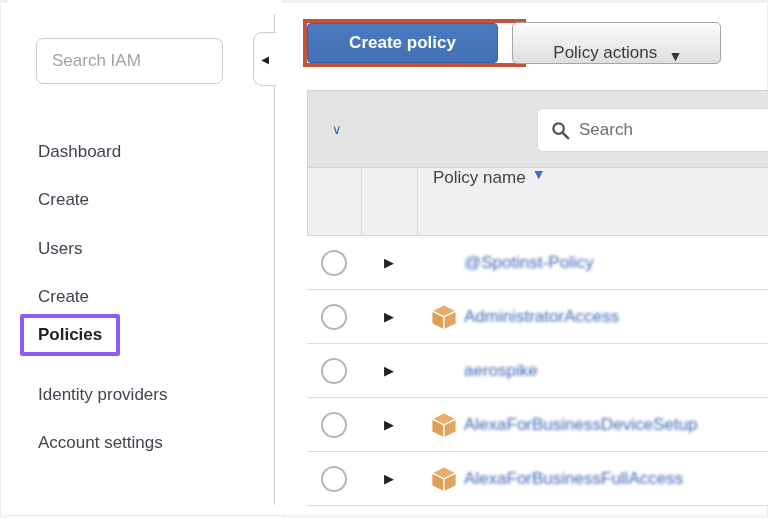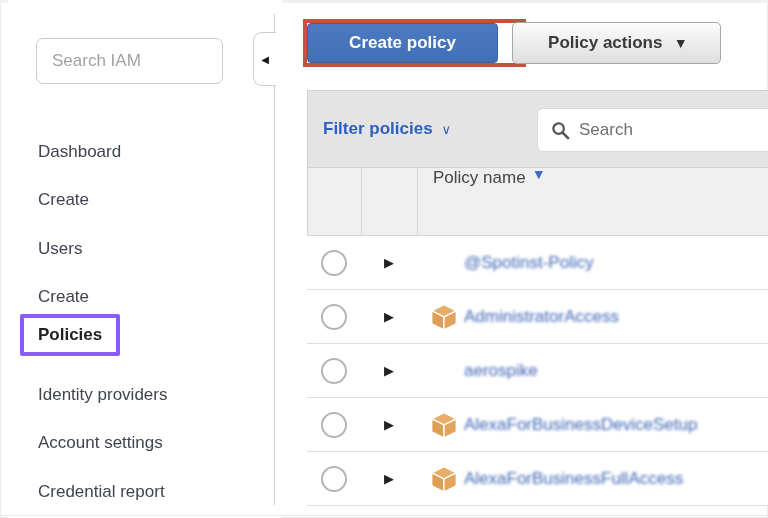--- a/index.html
+++ b/index.html
@@ -63,22 +63,22 @@
     width: 191px; height: 40px; border: 1px solid #3a63a4; border-radius: 4px;
     background: linear-gradient(#4c7ac2, #4170b4);
     color: #fff; font-weight: bold; font-size: 17px;
     display: flex; align-items: center; justify-content: center;
     cursor: pointer; font-family: "Liberation Sans", sans-serif;
   }
   .btn-actions {
     position: absolute; left: 512px; top: 22px; width: 209px; height: 42px;
     border: 1px solid #a6a6a6; border-radius: 5px;
     background: linear-gradient(#fcfcfc, #dedede);
-    color: #3a3a3a; font-weight: bold; font-size: 17px;
-    display: flex; align-items: center; justify-content: center;
+    color: #3a3a3a; font-weight: normal; font-size: 17px;
+    display: flex; align-items: flex-end; justify-content: center;
     cursor: pointer; font-family: "Liberation Sans", sans-serif;
   }
   .btn-actions .caret { font-size: 11px; margin-left: 14px; color: #333; }
 
   
   .filter-bar {
     position: absolute; left: 307px; top: 90px; right: -2px; height: 78px;
     background: #e4e4e4; border: 1px solid #d2d2d2; border-right: none;
   }
   .filter-link {
@@ -161,42 +161,38 @@
   </div>
 
   <div class="nav-item">
     <span class="nav-label">Identity providers</span>
   </div>
 
   <div class="nav-item">
     <span class="nav-label">Account settings</span>
   </div>
 
-  <div class="nav-item">
-    <span class="nav-label">Credential report</span>
-  </div>
 </div>
   </div>
   <div class="sidebar-border"></div>
 
   <div class="collapse-tab">
     <span class="arrow glyph">◀</span>
   </div>
 
   <div class="create-annotation">
     <div class="btn-create">Create policy</div>
   </div>
   <div class="btn-actions">
     <span>Policy actions</span>
     <span class="caret glyph">▼</span>
   </div>
 
   <div class="filter-bar">
     <div class="filter-link">
-      <span>Filter policies</span>
       <span class="chev glyph">∨</span>
     </div>
     <div class="table-search">
       <svg width="19" height="19" viewBox="0 0 20 20">
         <circle cx="8" cy="8" r="5.5" fill="none" stroke="#555" stroke-width="2.4"></circle>
         <line x1="12.2" y1="12.2" x2="18" y2="18" stroke="#555" stroke-width="2.8" stroke-linecap="round"></line>
       </svg>
       <input type="text" placeholder="Search" style="">
     </div>
   </div>

